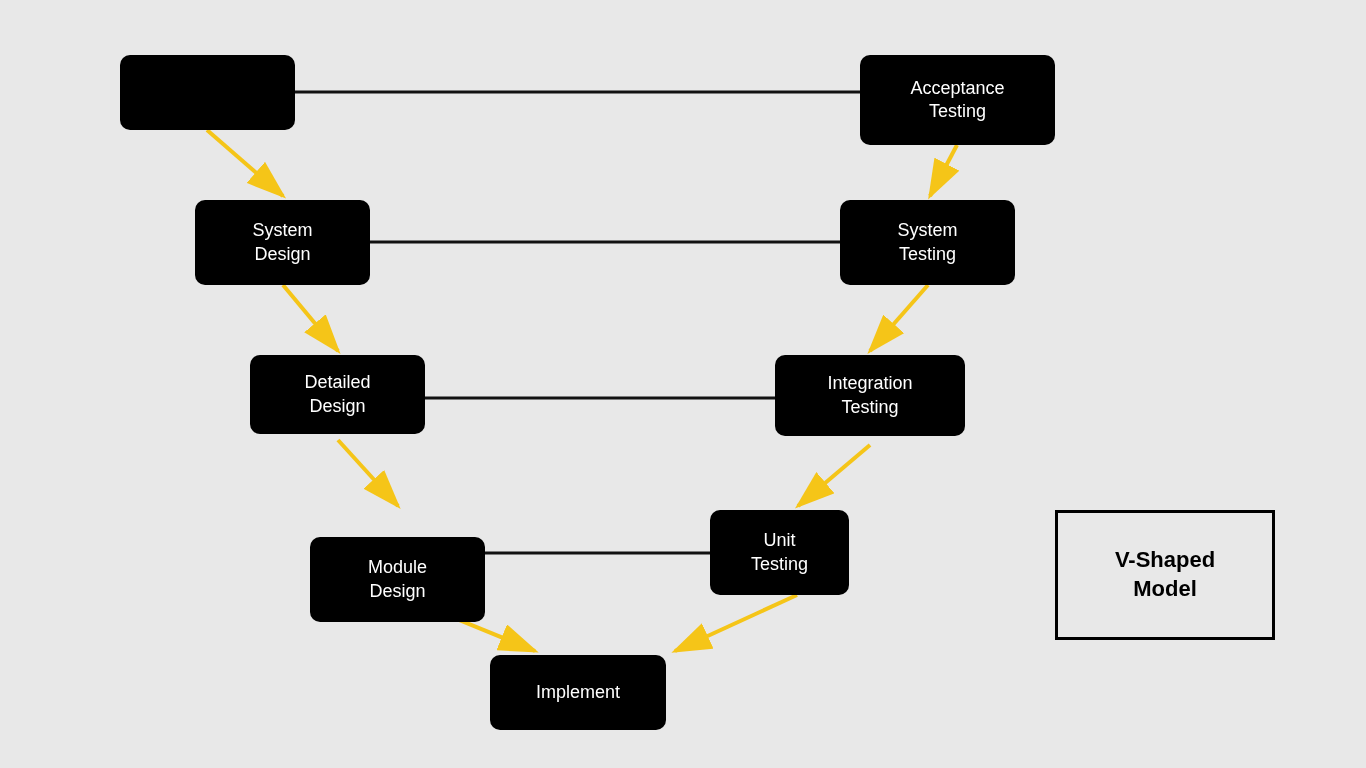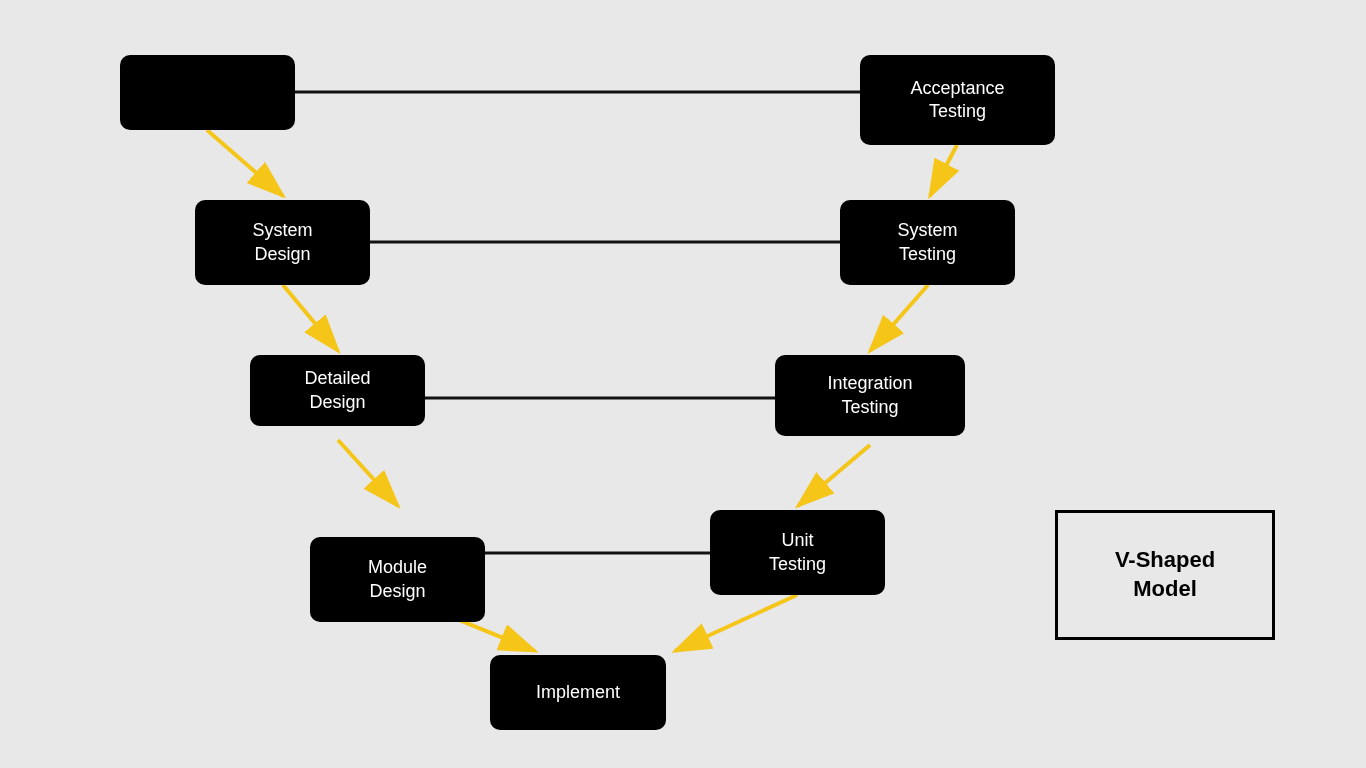--- a/index.html
+++ b/index.html
@@ -101,33 +101,33 @@
   </div>
 
   <div class="node" style="left:195px; top:200px; width:175px; height:85px;">
     <span>System<br>Design</span>
   </div>
 
   <div class="node" style="left:840px; top:200px; width:175px; height:85px;">
     <span>System<br>Testing</span>
   </div>
 
-  <div class="node" style="left:250px; top:355px; width:175px; height:71px;">
+  <div class="node" style="left:250px; top:355px; width:175px; height:79px;">
     <span>Detailed<br>Design</span>
   </div>
 
   <div class="node" style="left:775px; top:355px; width:190px; height:81px;">
     <span>Integration<br>Testing</span>
   </div>
 
   <div class="node" style="left:310px; top:537px; width:175px; height:85px;">
     <span>Module<br>Design</span>
   </div>
 
-  <div class="node" style="left:710px; top:510px; width:175px; height:85px;">
+  <div class="node" style="left:710px; top:510px; width:139px; height:85px;">
     <span>Unit<br>Testing</span>
   </div>
 
   <div class="node" style="left:490px; top:655px; width:176px; height:75px;">
     <span>Implement</span>
   </div>
 
   <div class="legend-box" style="left:1055px; top:510px; width:220px; height:130px;">
     <span>V-Shaped<br>Model</span>
   </div>

